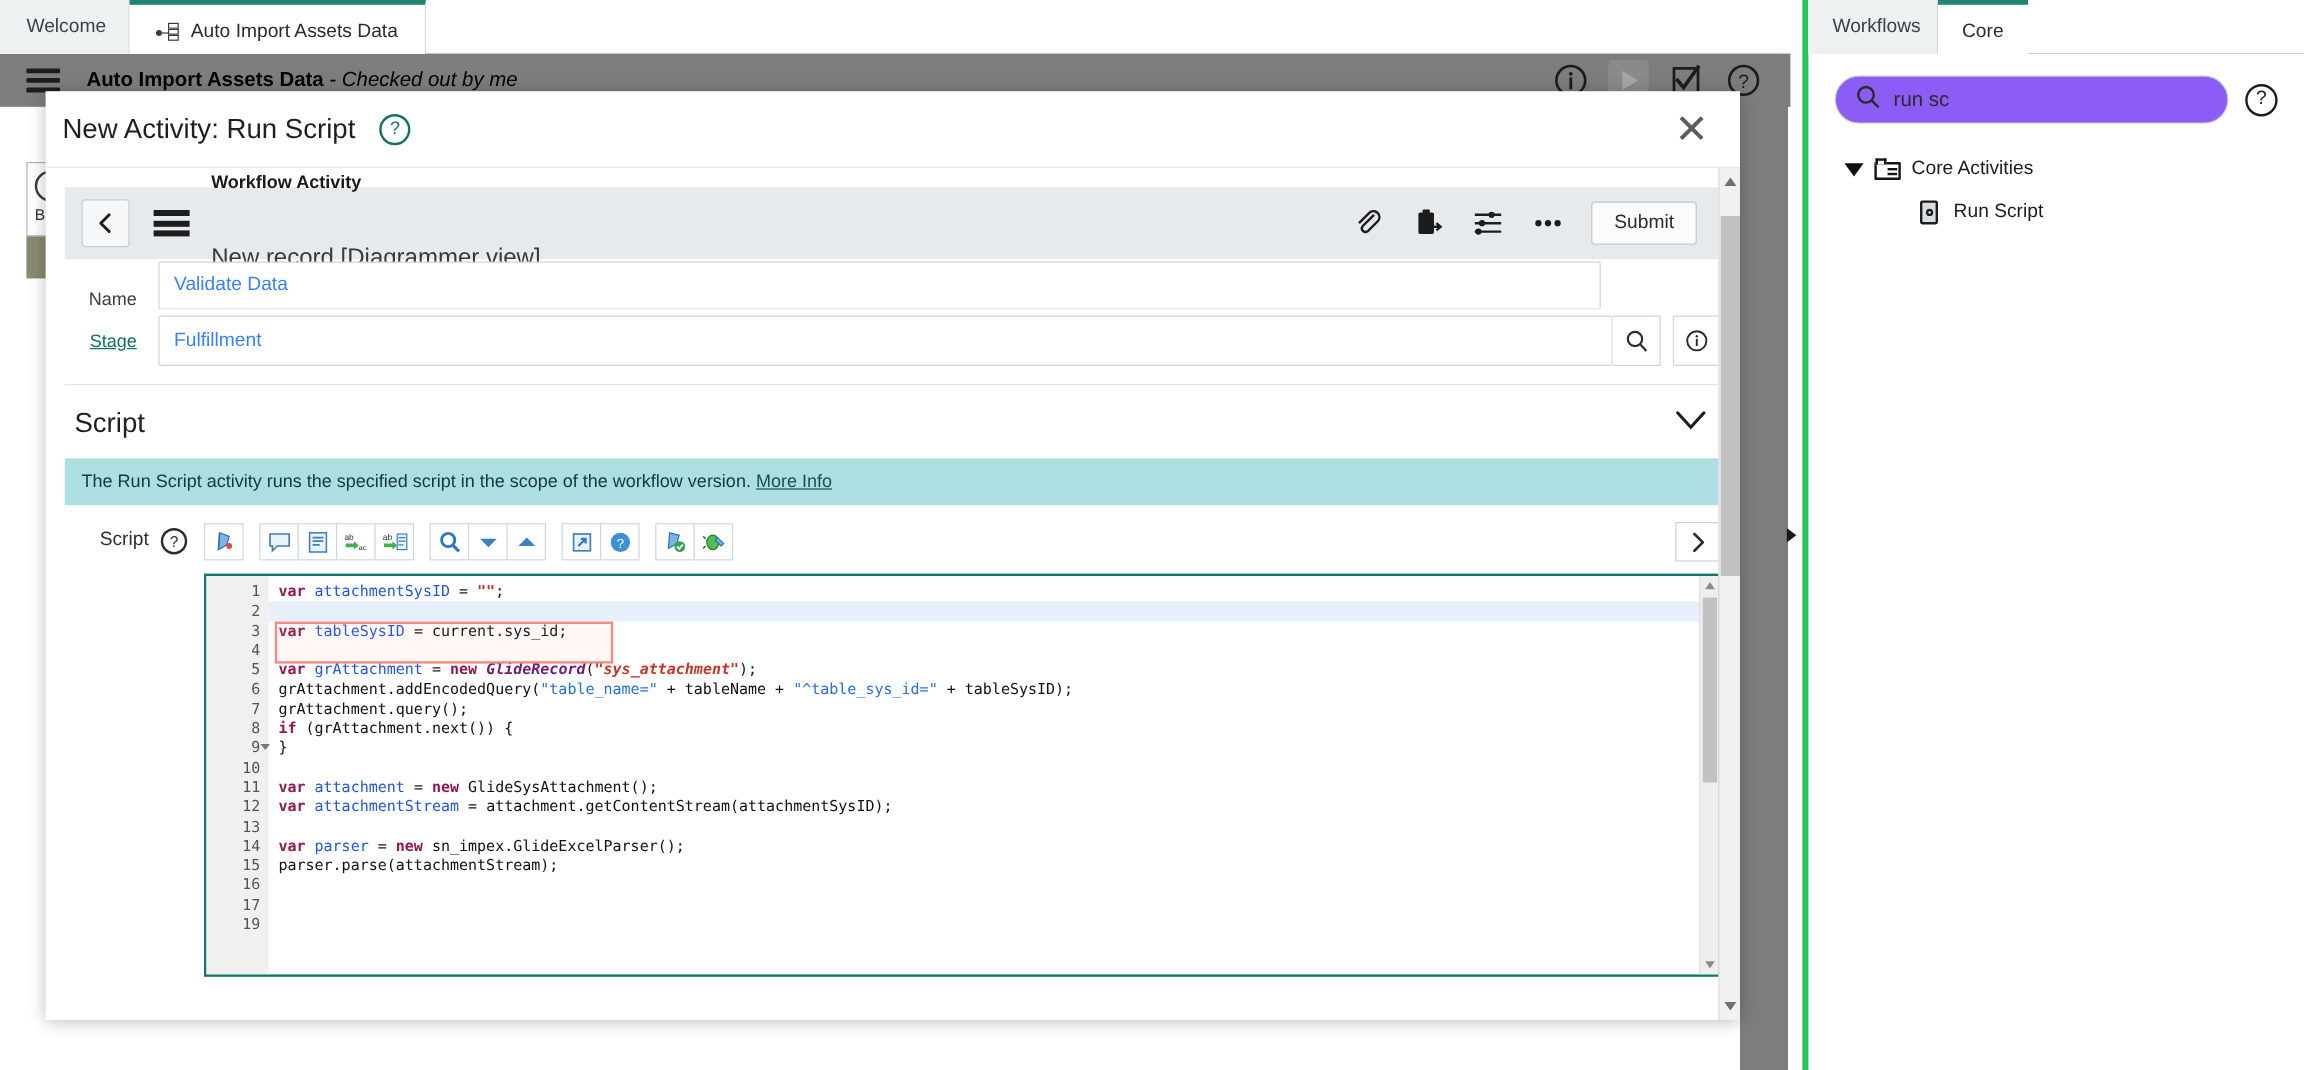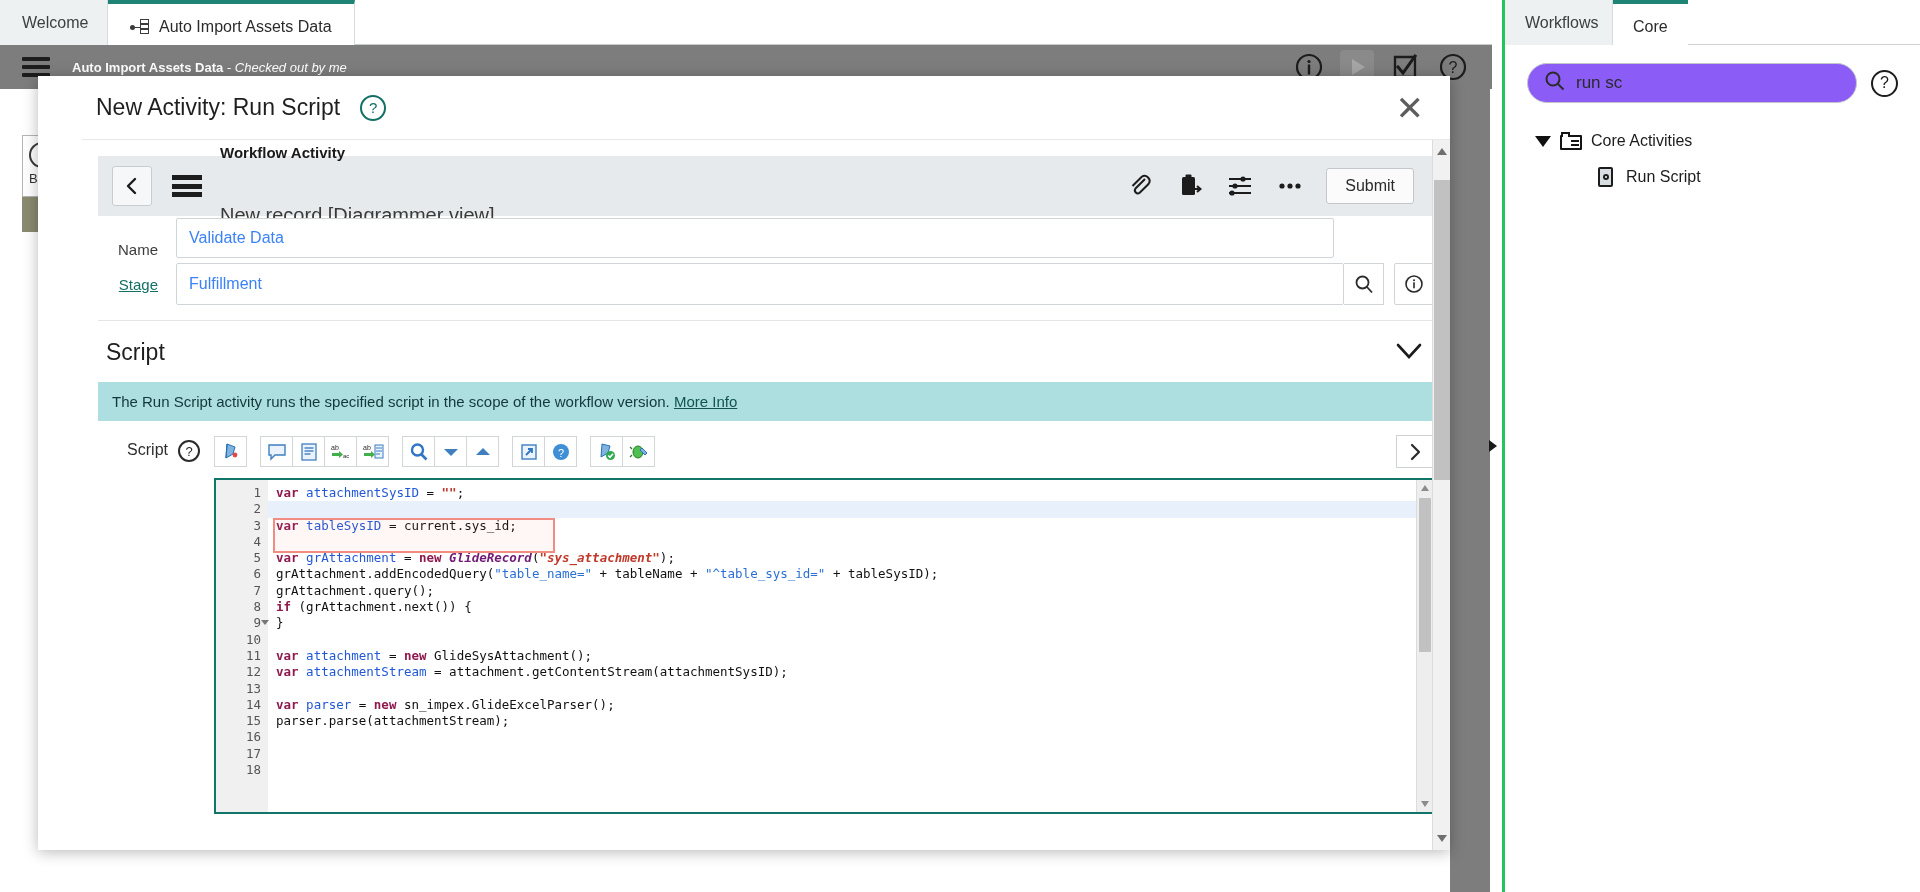--- a/index.html
+++ b/index.html
@@ -33,38 +33,38 @@
   .tab-ico .b2  { width:9px; height:5px; left:10px; top:11px; border:1.5px solid #3b3b3b; background:#fff; }
   .tab-ico .b3  { width:9px; height:5px; left:10px; top:6px; border:1.5px solid #3b3b3b; background:#fff; }
 
   
   .apphdr {
     position:absolute; left:0; top:45px; width:1492px; height:44px;
     background:#7d7d7d; display:flex; align-items:center; padding:0 22px;
   }
   .hamburger { width:28px; height:20px; display:flex; flex-direction:column; justify-content:space-between; cursor:pointer; }
   .hamburger span { display:block; height:4px; background:#1d1d1d; border-radius:1px; }
-  .apphdr-title { margin-left:22px; font-size:13px; font-weight:bold; color:#ffffff; white-space:nowrap;}
+  .apphdr-title { margin-left:22px; font-size:17px; font-weight:bold; color:#000000; white-space:nowrap;}
   .apphdr-sub { font-style:italic; font-weight:normal; }
   .apphdr-right { margin-left:auto; display:flex; align-items:center; gap:14px; }
   .hicon { width:34px; height:34px; display:flex; align-items:center; justify-content:center; cursor:pointer; }
   .hicon svg { display:block; }
   .hicon.disabled { background:#8a8a8a; border-radius:4px; }
 
   
   .ghost-card {
     position:absolute; left:22px; top:135px; width:72px; height:62px;
     border:1px solid #b5b5b5; background:#ffffff;
     font-size:13px; color:#333; padding:6px;
   }
   .ghost-circ { width:26px;height:26px;border:2px solid #3a3a3a;border-radius:50%; }
   .ghost-band { position:absolute; left:22px; top:197px; width:72px; height:35px; background:#8a8a70; }
 
   
-  .palette { position:absolute; right:0; top:0; width:418px; height:892px; background:#ffffff; border-left:3px solid #22c55e; }
+  .palette { position:absolute; right:0; top:0; width:418px; height:892px; background:#ffffff; border-left:5px solid #22c55e; }
   .palette-tabs { position:relative; height:45px; border-bottom:1px solid #d0d3d5; background:#fff; }
   .ptab { position:absolute; top:0; height:45px; display:flex; align-items:center; padding:0 20px; font-size:16px; cursor:pointer; color:#3c4043; white-space:nowrap;}
   .ptab.inactive { background:#eef1f2; border-right:1px solid #d8dbdd; }
   .ptab.active { background:#ffffff; border-top:4px solid #1f8476; padding-top:4px; color:#2b2b2b; }
   .palette-search-row { display:flex; align-items:center; gap:14px; padding:18px 22px 12px 22px; }
   .searchbox {
     flex:1; height:40px; border:1px solid #c2c6c9; border-radius:20px;
     display:flex; align-items:center; gap:10px; padding:0 16px; background:#8b5cf6;
   }
   .searchbox input {
@@ -87,21 +87,21 @@
   .scroll-ico .sp { position:absolute; left:3px; top:0; width:15px; height:20px; border:2px solid #1c1c1c; background:#d9dee2; border-radius:2px;}
   .scroll-ico .sc { position:absolute; left:8px; top:7px; width:6px; height:6px; border:2px solid #1c1c1c; border-radius:50%; background:#fff;}
 
   
   .divider-arrow { position:absolute; left:1489px; top:440px; width:0;height:0;
     border-top:6px solid transparent; border-bottom:6px solid transparent; border-left:8px solid #1a1a1a; cursor:pointer;}
 
   
   .modal {
     position:absolute; left:38px; top:76px; width:1412px; height:774px;
-    background:#ffffff; box-shadow:0 2px 14px rgba(0,0,0,.28);padding-left:44px;
+    background:#ffffff; box-shadow:0 2px 14px rgba(0,0,0,.28);
   }
   .modal-hdr { height:64px; display:flex; align-items:center; padding:0 0 0 14px; border-bottom:1px solid #e6e8e9;}
   .modal-title { font-size:23px; color:#1f1f1f; }
   .modal-help { margin-left:20px; width:26px;height:26px;border:2.2px solid #127064;border-radius:50%;
                 display:flex;align-items:center;justify-content:center;font-size:15px;color:#127064;cursor:pointer;}
   .modal-close { margin-left:auto; margin-right:26px; font-size:34px; color:#5d5d5d; cursor:pointer; line-height:1; font-weight:300;}
 
   .modal-body { position:relative; height:710px; overflow:hidden; }
 
   
@@ -487,21 +487,21 @@
                 <div class="gline">8</div>
                 <div class="gline">9<span class="fold"></span></div>
                 <div class="gline">10</div>
                 <div class="gline">11</div>
                 <div class="gline">12</div>
                 <div class="gline">13</div>
                 <div class="gline">14</div>
                 <div class="gline">15</div>
                 <div class="gline">16</div>
                 <div class="gline">17</div>
-                <div class="gline">18</div>
+                <div class="gline">19</div>
               </div>
             <div class="codecol" id="codecol">
               <div class="hl-box"></div>
             <div class="cline"><span class="kw">var</span><span> </span><span class="vr">attachmentSysID</span><span> = </span><span class="str">""</span><span>;</span></div>
                 <div class="cline hl">&nbsp;</div>
                 <div class="cline"><span class="kw">var</span><span> </span><span class="vr">tableSysID</span><span> = current.sys_id;</span></div>
                 <div class="cline">&nbsp;</div>
                 <div class="cline"><span class="kw">var</span><span> </span><span class="vr">grAttachment</span><span> = </span><span class="kw">new</span><span> </span><span class="cls">GlideRecord</span><span>(</span><span class="str">"sys_attachment"</span><span>);</span></div>
                 <div class="cline"><span>grAttachment.addEncodedQuery(</span><span class="str2">"table_name="</span><span> + tableName + </span><span class="str2">"^table_sys_id="</span><span> + tableSysID);</span></div>
                 <div class="cline"><span>grAttachment.query();</span></div>

